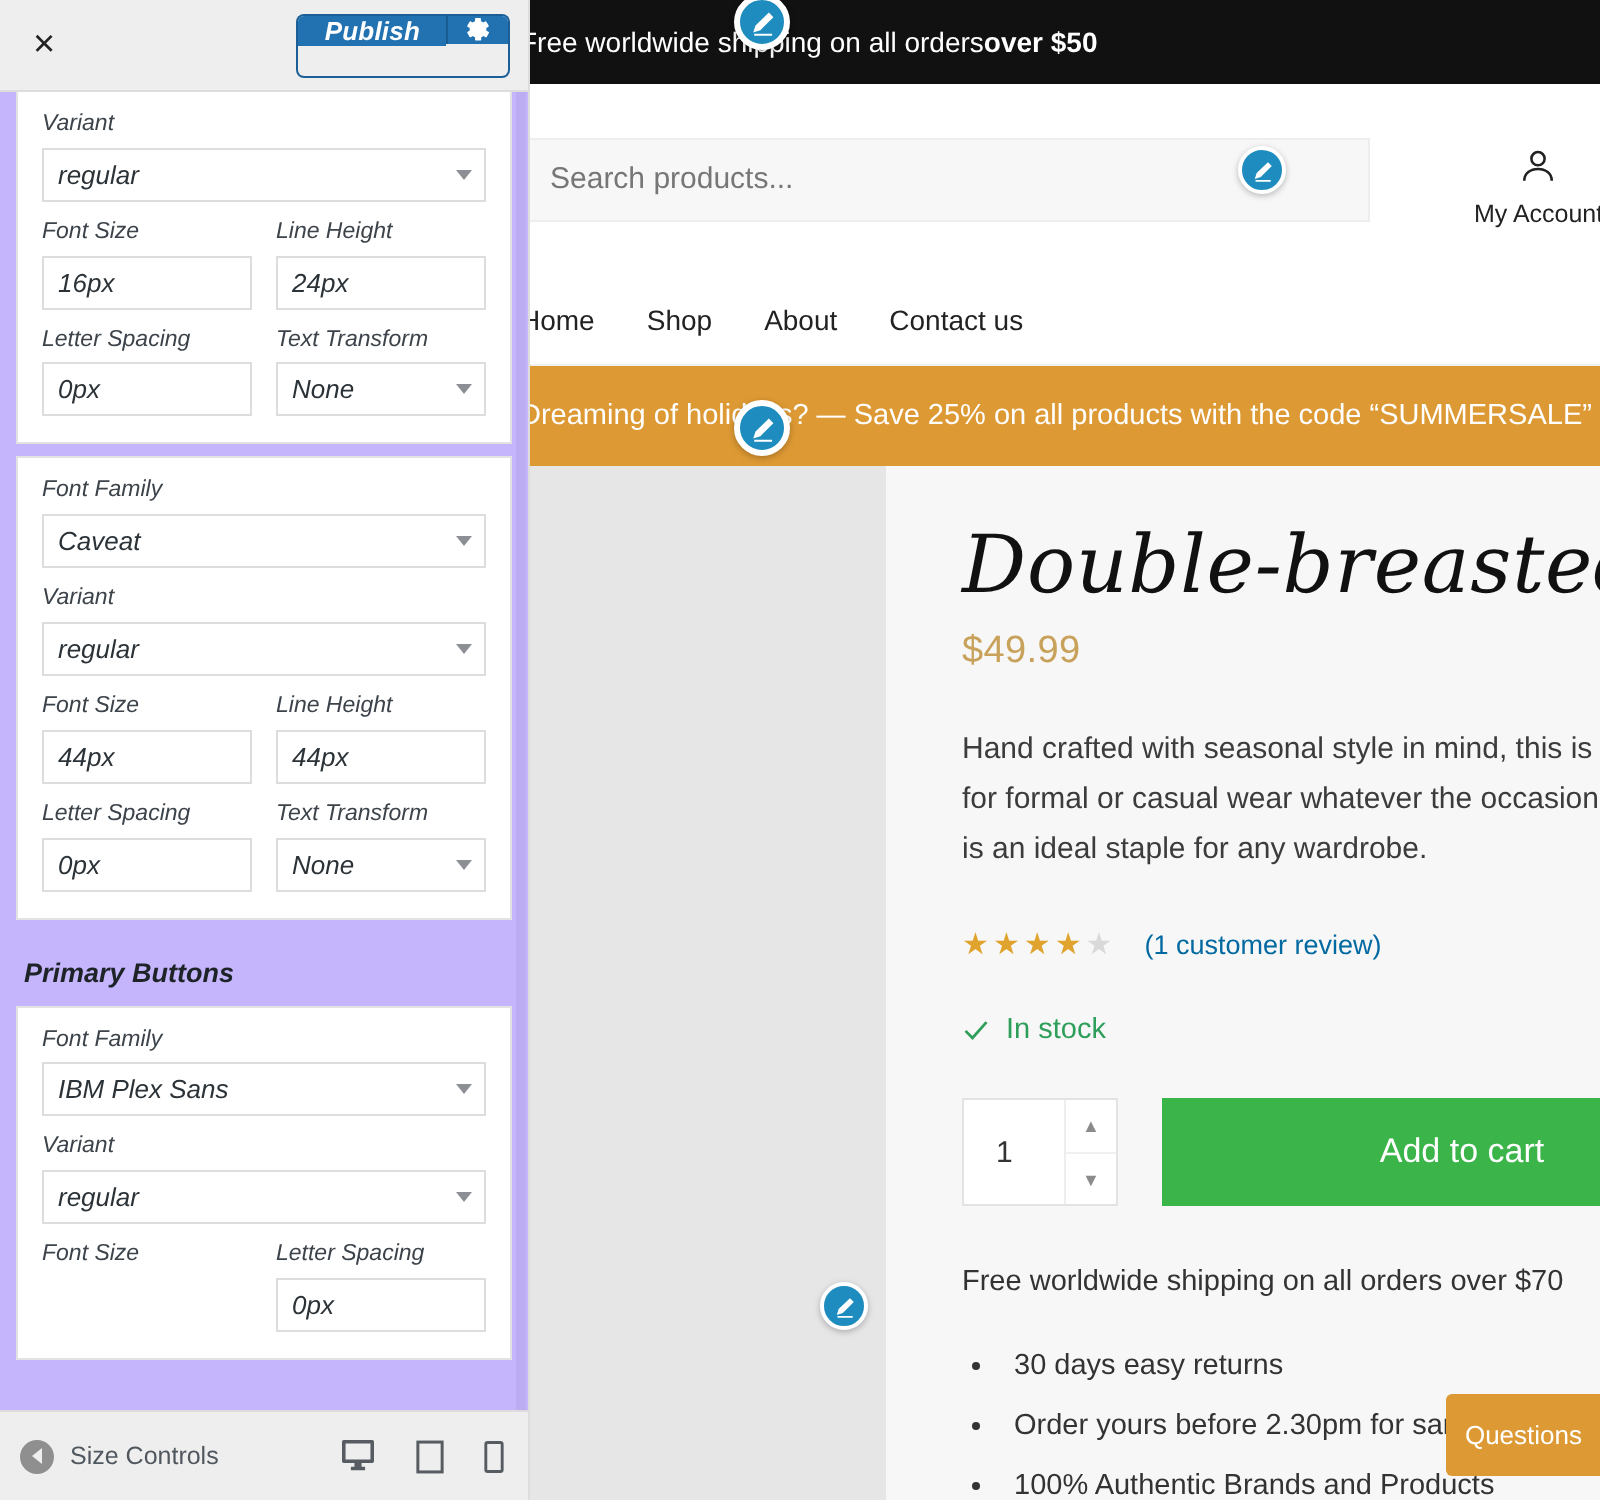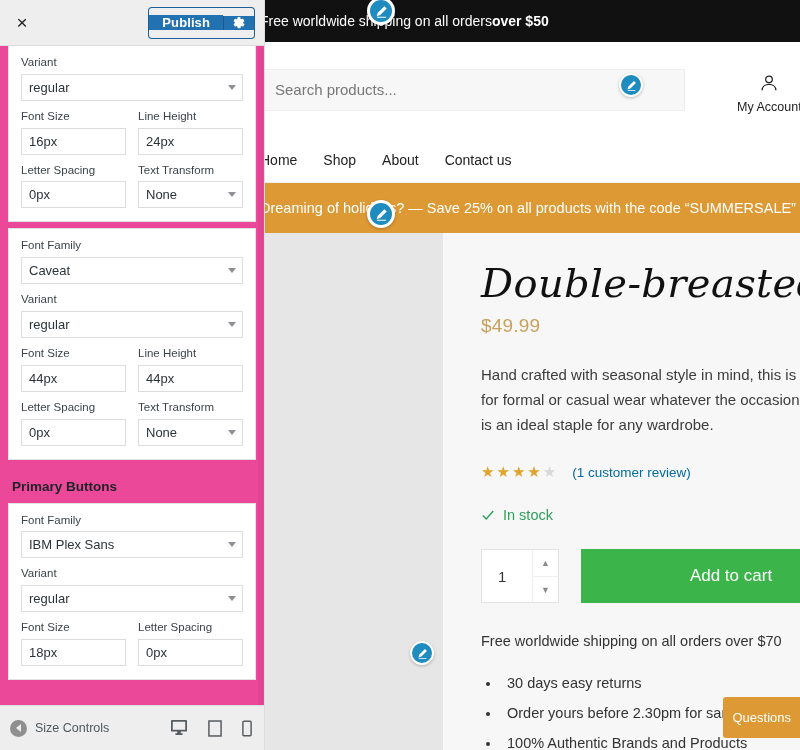--- a/index.html
+++ b/index.html
@@ -27,42 +27,43 @@
     position: relative; z-index: 5;
   }
   .close-x {
     width: 28px; height: 28px;
     display: flex; align-items: center; justify-content: center;
     font-size: 19px; color: #222; cursor: pointer;
     font-weight: 400;
     line-height: 1;
   }
   .publish-group {
-    display: flex; align-items: center; height: 30px;
+    display: flex; align-items: flex-start; height: 30px;
     border-radius: 3px; overflow: hidden;
     box-shadow: 0 0 0 1px #1c5f96;
+    font-style: italic;
   }
   .publish-btn {
     background: #2271b1; color: #fff;
     font-size: 13px; font-weight: bold;
     padding: 0 13px; display: flex; align-items: center;
     cursor: pointer; letter-spacing: .1px;
   }
   .publish-gear {
     background: #2271b1; color: #fff;
     width: 31px; display: flex; align-items: center; justify-content: center;
     border-left: 1px solid #18post;
     border-left: 1px solid #185c91;
     cursor: pointer;
   }
   .publish-gear svg { display: block; }
 
   #sidebar-scroll {
     position: absolute; top: 46px; left: 0; right: 0; bottom: 45px;
-    overflow: hidden; background: #ec4899;
+    overflow: hidden; background: #c4b5fd; font-style: italic;
   }
   .ctrl-section-title {
     font-size: 13.5px; font-weight: bold; color: #1d2327;
     padding: 13px 12px 9px 12px;
   }
   .ctrl-card {
     background: #fff;
     border: 1px solid #e2e2e2;
     margin: 0 8px 6px 8px;
     padding: 10px 12px 13px 12px;
@@ -383,21 +384,20 @@
 
         <label class="field-label">Variant</label>
         <div class="sel-wrap">
           <div class="ctrl-select">regular</div>
           <span class="sel-arrow"></span>
         </div>
 
         <div class="two-col">
           <div>
             <label class="field-label">Font Size</label>
-            <div class="ctrl-input">18px</div>
           </div>
           <div>
             <label class="field-label">Letter Spacing</label>
             <div class="ctrl-input">0px</div>
           </div>
         </div>
 
       </div>
 
     </div>

